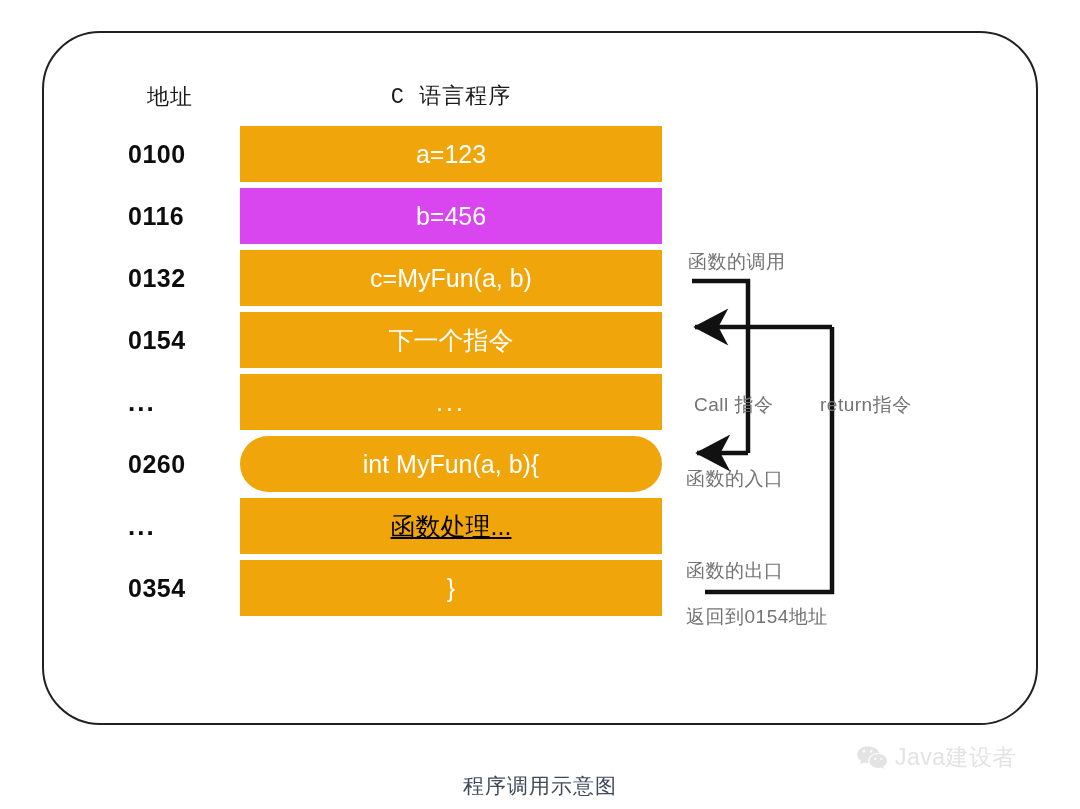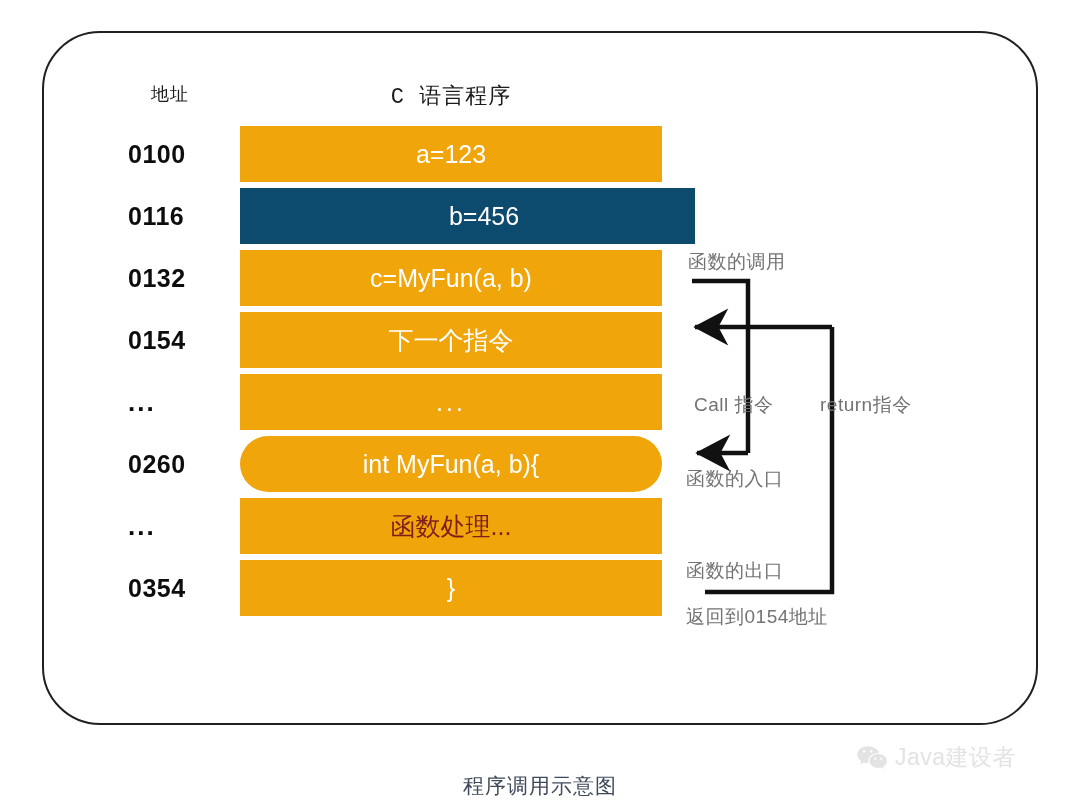--- a/index.html
+++ b/index.html
@@ -29,21 +29,21 @@
     background: #ffffff;
   }
 
   
   #hdr-address {
     position: absolute;
     left: 128px;
     top: 82px;
     width: 84px;
     text-align: center;
-    font-size: 18px;
+    font-size: 22px;
     color: #1b1b1b;
     letter-spacing: 1px;
   }
   #hdr-program {
     position: absolute;
     left: 240px;
     top: 81px;
     width: 422px;
     text-align: center;
     font-size: 22px;
@@ -155,21 +155,21 @@
 
 <div id="rows">
 
   <div class="row">
     <div class="addr" style="color: rgb(13, 13, 13);">0100</div>
     <div class="bar" style="background: rgb(240, 165, 10); color: rgb(255, 255, 255);">a=123</div>
   </div>
 
   <div class="row">
     <div class="addr" style="color: rgb(13, 13, 13);">0116</div>
-    <div class="bar" style="background: #0c4a6e; color: rgb(255, 255, 255); padding-left: 33px;">b=456</div>
+    <div class="bar" style="background: #d946ef; color: rgb(255, 255, 255);">b=456</div>
   </div>
 
   <div class="row">
     <div class="addr" style="color: rgb(13, 13, 13);">0132</div>
     <div class="bar" style="background: rgb(240, 165, 10); color: rgb(255, 255, 255);">c=MyFun(a, b)</div>
   </div>
 
   <div class="row">
     <div class="addr" style="color: rgb(13, 13, 13);">0154</div>
     <div class="bar" style="background: rgb(240, 165, 10); color: rgb(255, 255, 255);">下一个指令</div>
@@ -180,21 +180,21 @@
     <div class="bar dots" style="background: rgb(240, 165, 10); color: rgb(255, 255, 255);">...</div>
   </div>
 
   <div class="row">
     <div class="addr" style="color: rgb(13, 13, 13);">0260</div>
     <div class="bar" style="background: rgb(240, 165, 10); color: rgb(255, 255, 255); border-radius: 28px;">int MyFun(a, b){</div>
   </div>
 
   <div class="row">
     <div class="addr dots" style="color: rgb(13, 13, 13);">...</div>
-    <div class="bar" style="background: rgb(240, 165, 10); color: #7f1d1d;">函数处理...</div>
+    <div class="bar" style="background: rgb(240, 165, 10); color: #000000; text-decoration: underline;">函数处理...</div>
   </div>
 
   <div class="row">
     <div class="addr" style="color: rgb(13, 13, 13);">0354</div>
     <div class="bar" style="background: rgb(240, 165, 10); color: rgb(255, 255, 255);">}</div>
   </div>
 
 </div>
 
 <svg id="arrows" viewBox="0 0 1080 809" xmlns="http://www.w3.org/2000/svg">

